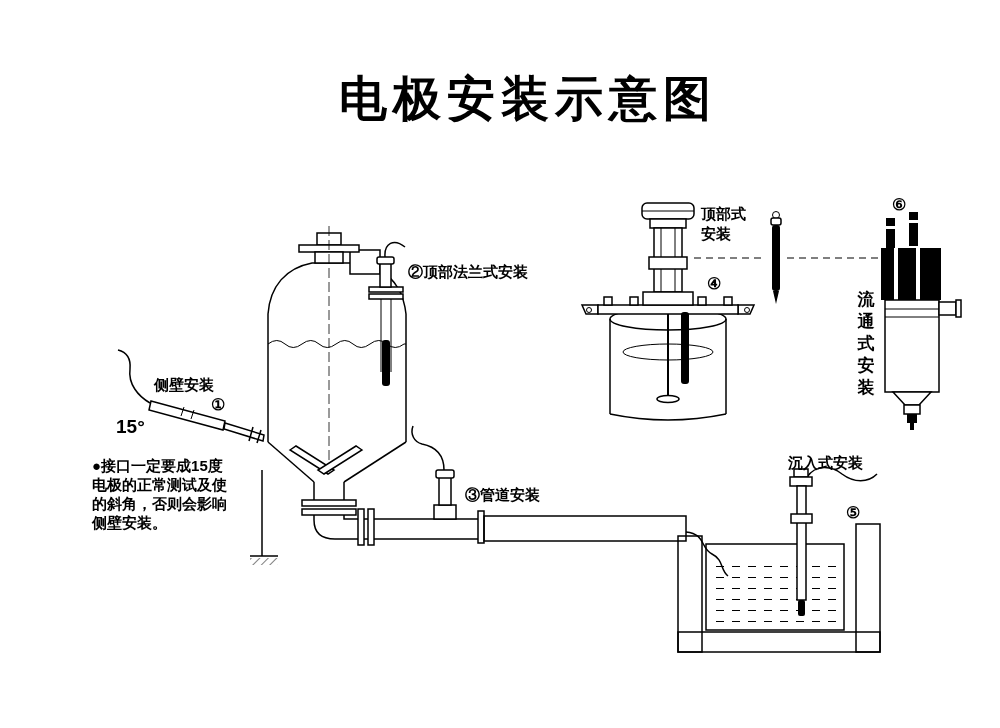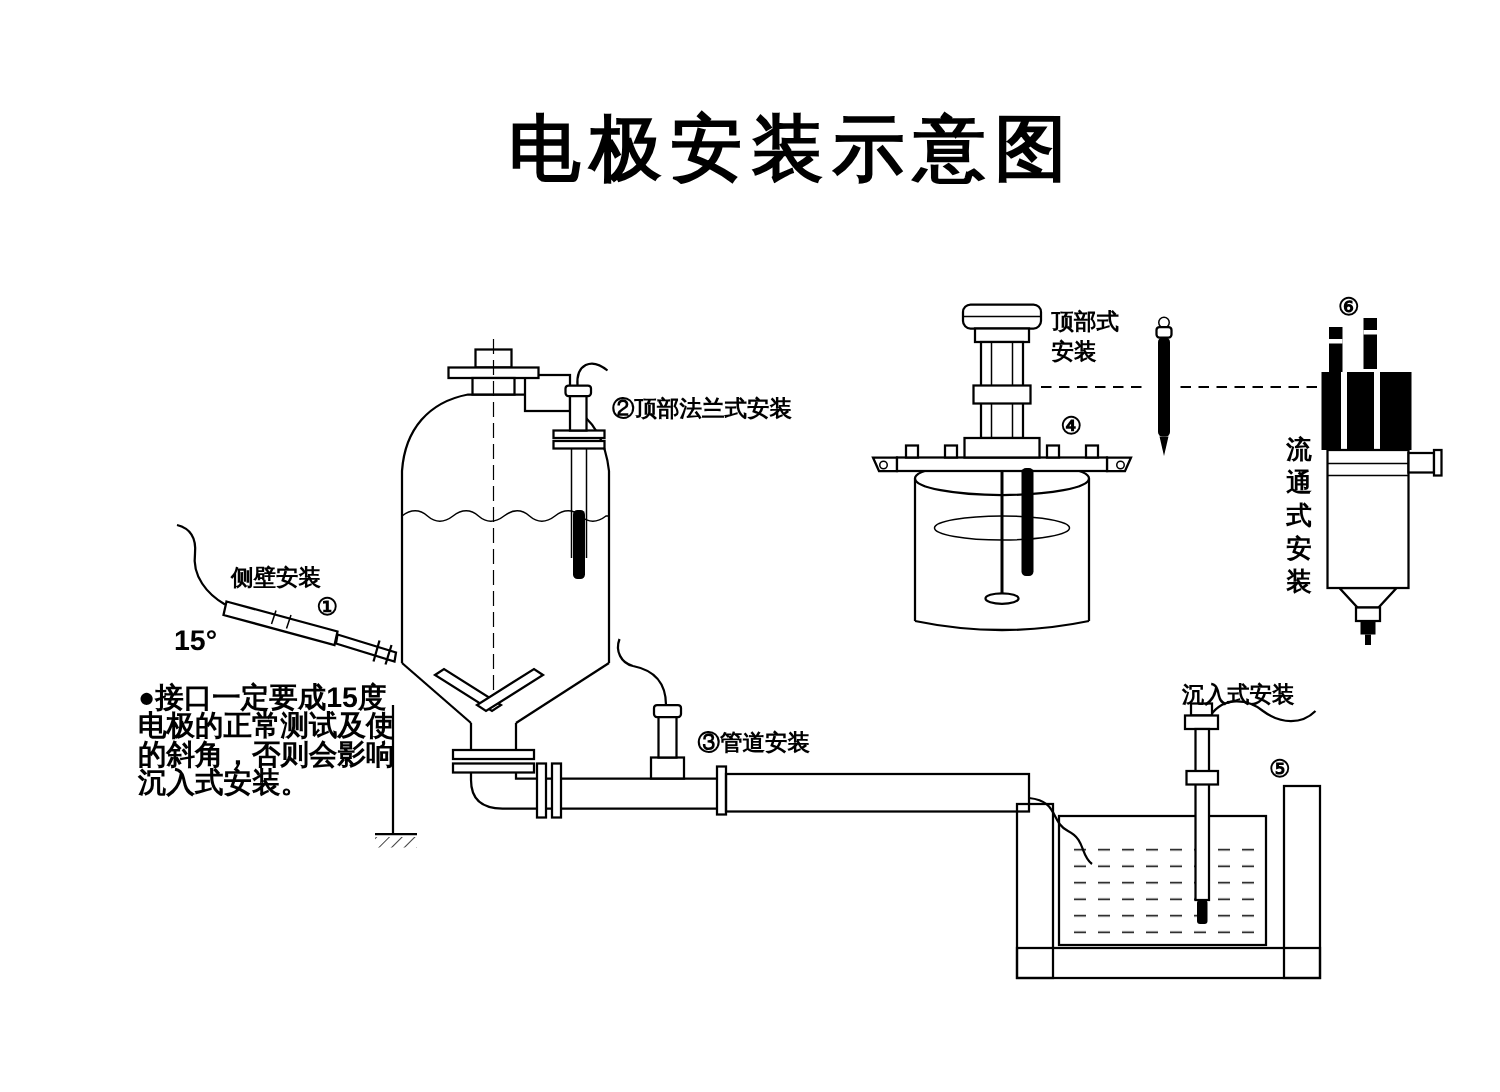--- a/index.html
+++ b/index.html
@@ -10,21 +10,21 @@
   .title { font-family:"Liberation Serif", serif; font-weight:bold; font-size:48px;
            letter-spacing:6px; fill:#000; }
   .lbl  { font-family:"Liberation Sans", sans-serif; font-weight:bold; font-size:15px; fill:#000; }
   .lbl-lg { font-family:"Liberation Sans", sans-serif; font-weight:bold; font-size:19px; fill:#000; }
   .num  { font-family:"Liberation Sans", sans-serif; font-weight:bold; font-size:16px; fill:#000; }
   .vchar{ font-family:"Liberation Sans", sans-serif; font-weight:bold; font-size:17px; fill:#000; }
   .ln { stroke:#000; stroke-width:1.5; fill:none; }
   .lnthin { stroke:#000; stroke-width:1; fill:none; }
   .fw { fill:#fff; stroke:#000; stroke-width:1.5; }
   .fb { fill:#000; stroke:none; }
-  .note { position:absolute; left:64px; top:456px; width:172px; font-size:19px;
+  .note { position:absolute; left:64px; top:456px; width:172px; font-size:15px;
           font-weight:bold; line-height:19px; color:#000; }
   .note span { display:block; }
 </style>
 </head>
 <body>
 
 <div class="page">
 <svg width="1000" height="728" viewBox="0 0 1000 728">
   <defs>
     <pattern id="hatch" patternUnits="userSpaceOnUse" width="6" height="6" patternTransform="rotate(45)">
@@ -211,15 +211,15 @@
       <text class="vchar" x="838" y="371" text-anchor="middle">安</text>
       <text class="vchar" x="838" y="393" text-anchor="middle">装</text>
     </g>
   </g>
 </svg>
 
 <div class="note">
   <span>●接口一定要成15度</span>
   <span>电极的正常测试及使</span>
   <span>的斜角，否则会影响</span>
-  <span>沉入式安装。</span>
+  <span>侧壁安装。</span>
 </div>
 </div>
 
 </body></html>

